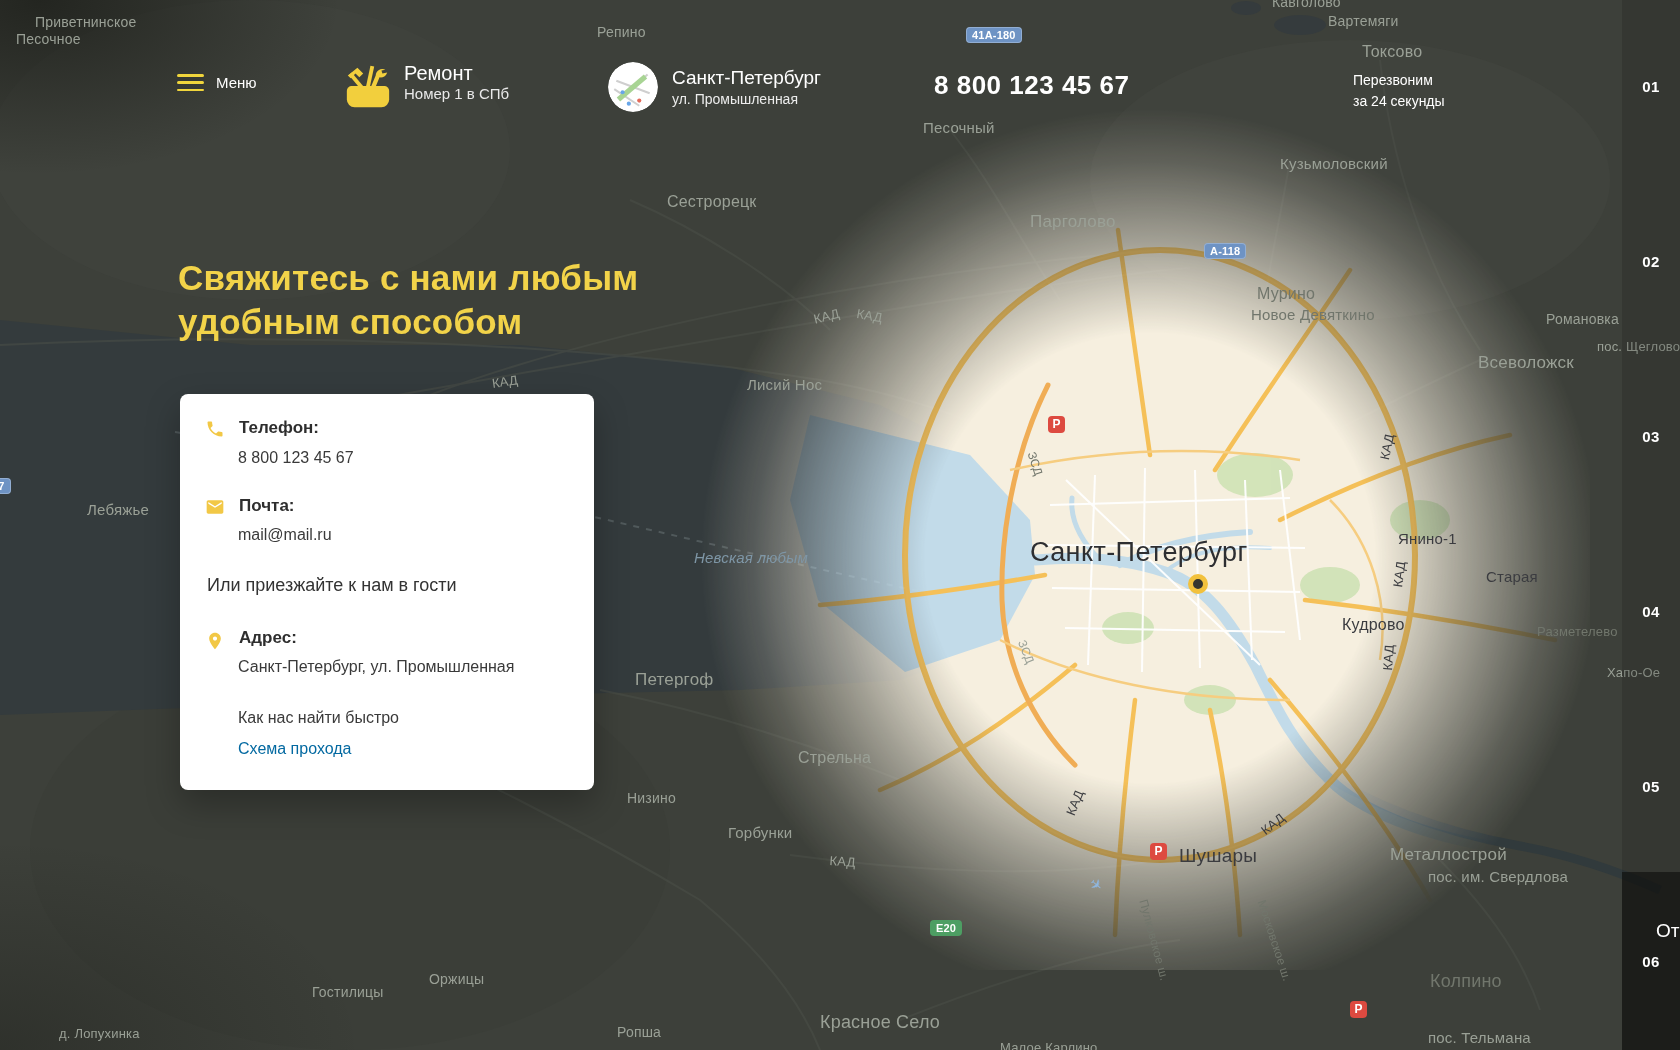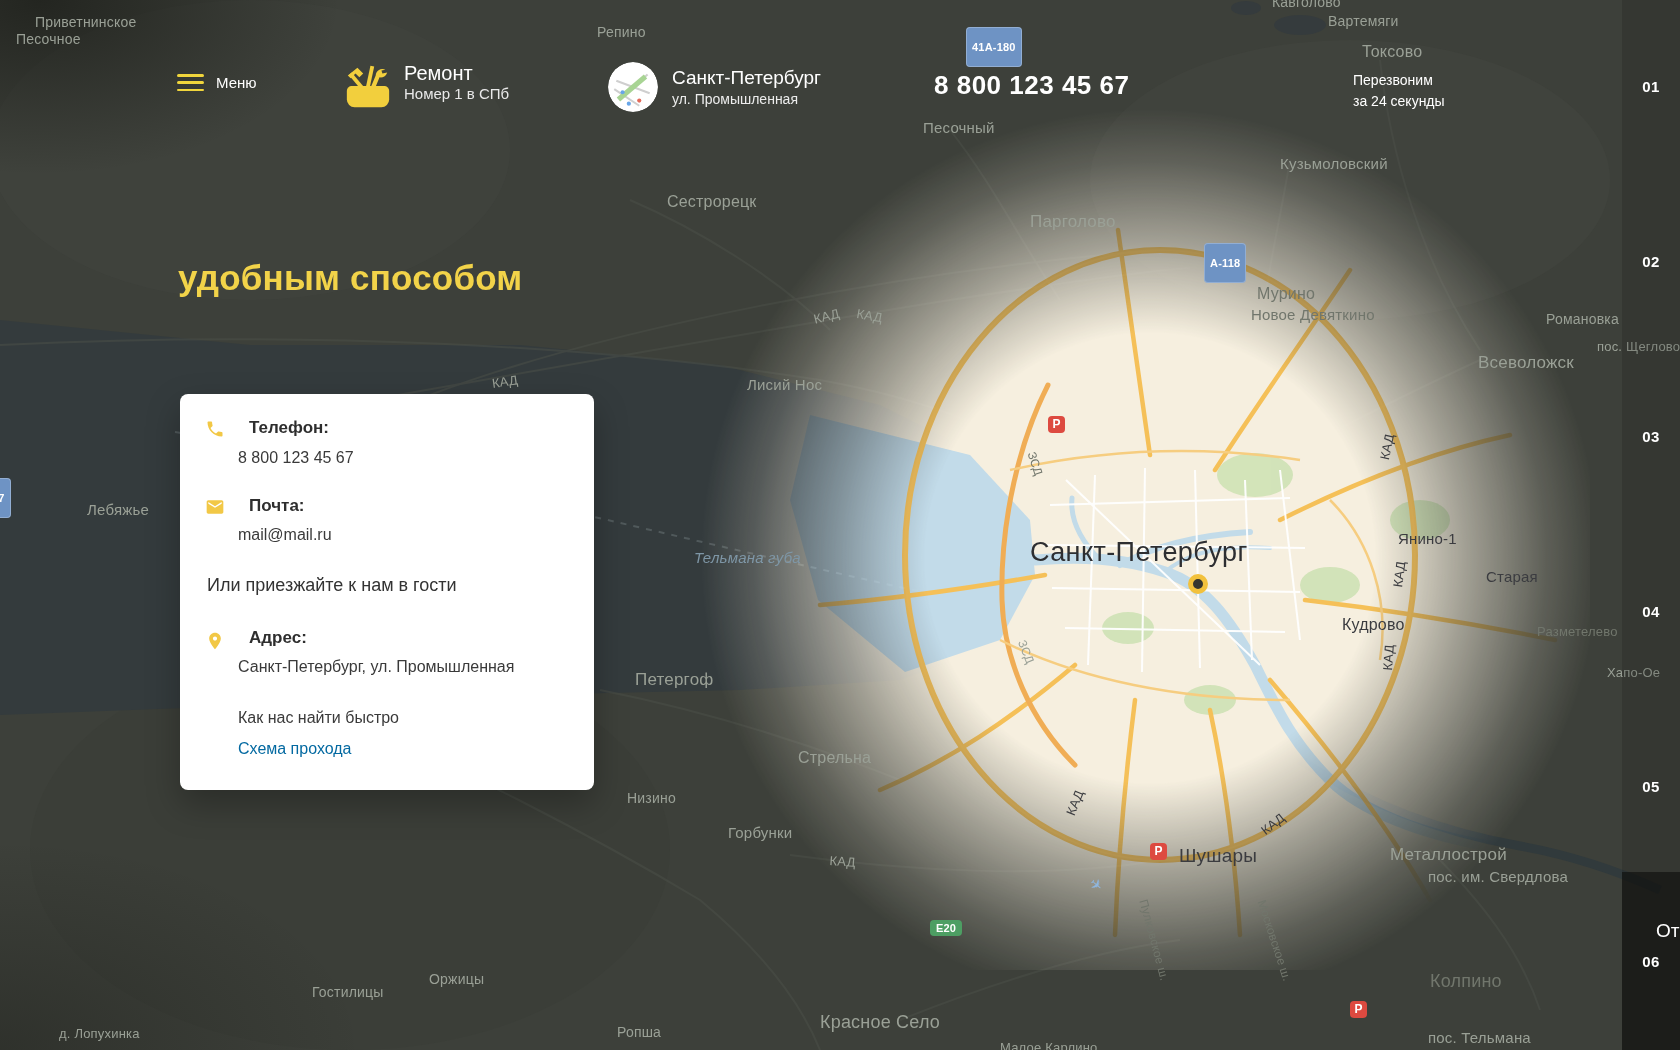--- a/index.html
+++ b/index.html
@@ -8,21 +8,21 @@
   svg.layer{position:absolute;left:0;top:0;}
   
   #map-labels{position:absolute;inset:0;z-index:3;}
   .ml{position:absolute;white-space:nowrap;letter-spacing:.2px;transform-origin:left top;}
   .ml-g{color:#9aa096;}
   .ml-m{color:#71766c;}
   .ml-d{color:#3b3c40;}
   .ml-w{color:#7e96a6;font-style:italic;}
   .city-big{position:absolute;left:1030px;top:537px;font-size:27px;color:#2d2e31;
             letter-spacing:.4px;white-space:nowrap;z-index:3;}
-  .badge-blue{background:#6e93c4;color:#fff!important;border-radius:4px;padding:14px 6px;
+  .badge-blue{background:#6e93c4;color:#fff!important;border-radius:4px;padding:2px 6px;
               font-weight:bold;box-shadow:0 0 0 1px rgba(255,255,255,.25) inset;text-align:right;}
   .badge-green{background:#4d9e63;color:#fff!important;border-radius:4px;padding:2px 6px;font-weight:bold;}
   .parking{background:#dd4a40;color:#fff!important;width:17px;height:17px;border-radius:4px;
            text-align:center;line-height:17px;font-weight:bold;}
   .plane{color:#8fb6dd!important;font-style:normal;}
   
   #marker{position:absolute;left:1188px;top:574px;width:20px;height:20px;border-radius:50%;
           background:#35352f;border:5px solid #f2c13c;box-sizing:border-box;z-index:4;}
   
   #rail{position:absolute;right:0;top:0;width:58px;height:1050px;background:rgba(12,12,10,.16);z-index:5;}
@@ -46,21 +46,21 @@
              letter-spacing:.5px;cursor:pointer;}
   #cta{position:absolute;left:1147px;top:63px;width:176px;height:48px;background:#f8d948;border:none;
        border-radius:8px;font-family:"Liberation Sans",sans-serif;font-size:15px;color:#262319;cursor:pointer;}
   #note{position:absolute;left:1353px;top:70px;color:#fff;font-size:14px;line-height:21px;}
   
   #hero{position:absolute;left:178px;top:256px;z-index:7;color:#f2d349;font-size:35px;font-weight:bold;
         line-height:44px;letter-spacing:.2px;}
   
   #card{position:absolute;left:180px;top:394px;width:414px;height:396px;background:#fff;border-radius:8px;
         box-shadow:0 14px 34px rgba(0,0,0,.28);z-index:7;}
-  .crow{position:absolute;left:25px;display:flex;gap:24px;}
+  .crow{position:absolute;left:25px;display:flex;gap:14px;}
   .crow svg{flex:0 0 20px;margin-top:1px;}
   .clabel{font-size:17px;font-weight:bold;color:#2e2e2e;}
   .cvalue{position:absolute;left:58px;font-size:16px;color:#3a3a3a;}
   .cvisit{position:absolute;left:27px;top:181px;font-size:18px;color:#333;}
   .cfind{position:absolute;left:58px;top:315px;font-size:16px;color:#3a3a3a;}
   .clink{position:absolute;left:58px;top:346px;font-size:16px;color:#0369a1;cursor:pointer;}
   
   #vignette{position:absolute;inset:0;z-index:2;pointer-events:none;background:
     radial-gradient(430px 250px at 40px 0px,rgba(14,15,11,.55),transparent 70%),
     radial-gradient(520px 300px at 0px 1050px,rgba(14,15,11,.30),transparent 70%);}
@@ -183,21 +183,21 @@
     <div class="ml ml-g" style="left: 1597px; top: 339px; font-size: 13px;">пос. Щеглово</div>
     <div class="ml ml-g" style="left: 1478px; top: 353px; font-size: 17px;">Всеволожск</div>
     <div class="ml ml-g" style="left: 747px; top: 376px; font-size: 15px;">Лисий Нос</div>
     <div class="ml ml-g" style="left: 491px; top: 376px; font-size: 13px; transform: rotate(-8deg);">КАД</div>
     <div class="ml ml-g parking" style="left: 1048px; top: 416px; font-size: 12px;">Р</div>
     <div class="ml ml-m" style="left: 1038px; top: 450px; font-size: 12px; transform: rotate(72deg);">ЗСД</div>
     <div class="ml ml-d" style="left: 1377px; top: 458px; font-size: 13px; transform: rotate(-78deg);">КАД</div>
     <div class="ml ml-g" style="left: 87px; top: 501px; font-size: 15px;">Лебяжье</div>
     <div class="ml ml-g badge-blue" style="left: -14px; top: 478px; font-size: 11px;">07</div>
     <div class="ml ml-d" style="left: 1398px; top: 530px; font-size: 15px;">Янино-1</div>
-    <div class="ml ml-w" style="left: 694px; top: 549px; font-size: 15px;">Тельмана губа</div>
+    <div class="ml ml-w" style="left: 694px; top: 549px; font-size: 15px;">Невская любым</div>
     <div class="ml ml-d" style="left: 1486px; top: 568px; font-size: 15px;">Старая</div>
     <div class="ml ml-d" style="left: 1390px; top: 586px; font-size: 13px; transform: rotate(-82deg);">КАД</div>
     <div class="ml ml-d" style="left: 1342px; top: 616px; font-size: 16px;">Кудрово</div>
     <div class="ml ml-m" style="left: 1537px; top: 624px; font-size: 13px;">Разметелево</div>
     <div class="ml ml-g" style="left: 1028px; top: 638px; font-size: 12px; transform: rotate(68deg);">ЗСД</div>
     <div class="ml ml-g" style="left: 1607px; top: 665px; font-size: 13px;">Хапо-Ое</div>
     <div class="ml ml-d" style="left: 1380px; top: 670px; font-size: 13px; transform: rotate(-86deg);">КАД</div>
     <div class="ml ml-g" style="left: 635px; top: 670px; font-size: 17px;">Петергоф</div>
     <div class="ml ml-g" style="left: 798px; top: 749px; font-size: 16px;">Стрельна</div>
     <div class="ml ml-g" style="left: 627px; top: 790px; font-size: 14px;">Низино</div>
@@ -286,20 +286,21 @@
   </div>
 
   <div id="hdr-phone">8 800 123 45 67</div>
   <div id="note">
     <div>Перезвоним</div>
     <div>за 24 секунды</div>
   </div>
 </div>
 
 <div id="hero">
+  <div>Свяжитесь с нами любым</div>
   <div>удобным способом</div>
 </div>
 
 <div id="card">
   <div class="crow" style="top:24px">
     <svg width="20" height="20" viewBox="0 0 24 24">
       <path fill="#f2c846" d="M6.62 10.79c1.44 2.83 3.76 5.14 6.59 6.59l2.2-2.2c.27-.27.67-.36 1.02-.24 1.12.37 2.33.57 3.57.57.55 0 1 .45 1 1V20c0 .55-.45 1-1 1-9.39 0-17-7.61-17-17 0-.55.45-1 1-1h3.5c.55 0 1 .45 1 1 0 1.25.2 2.45.57 3.57.11.35.03.74-.25 1.02l-2.2 2.2z"></path>
     </svg>
     <span class="clabel">Телефон:</span>
   </div>

